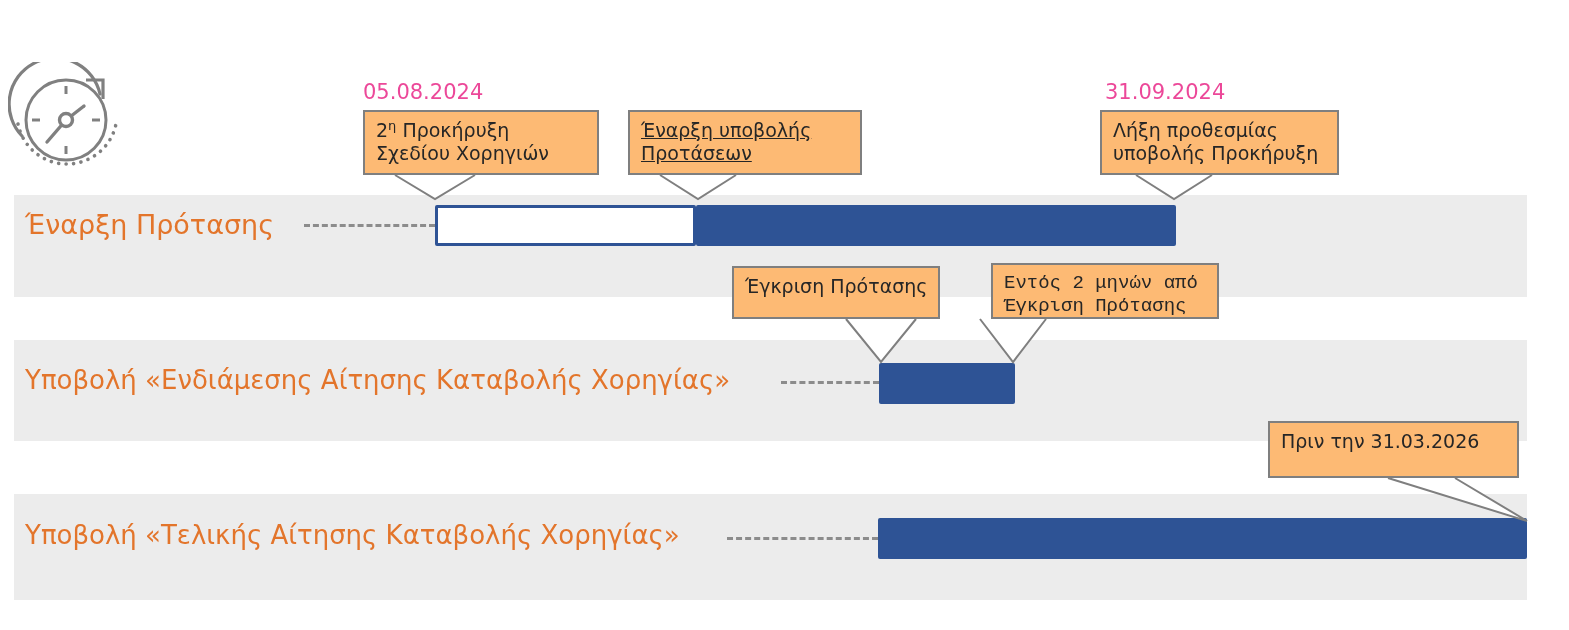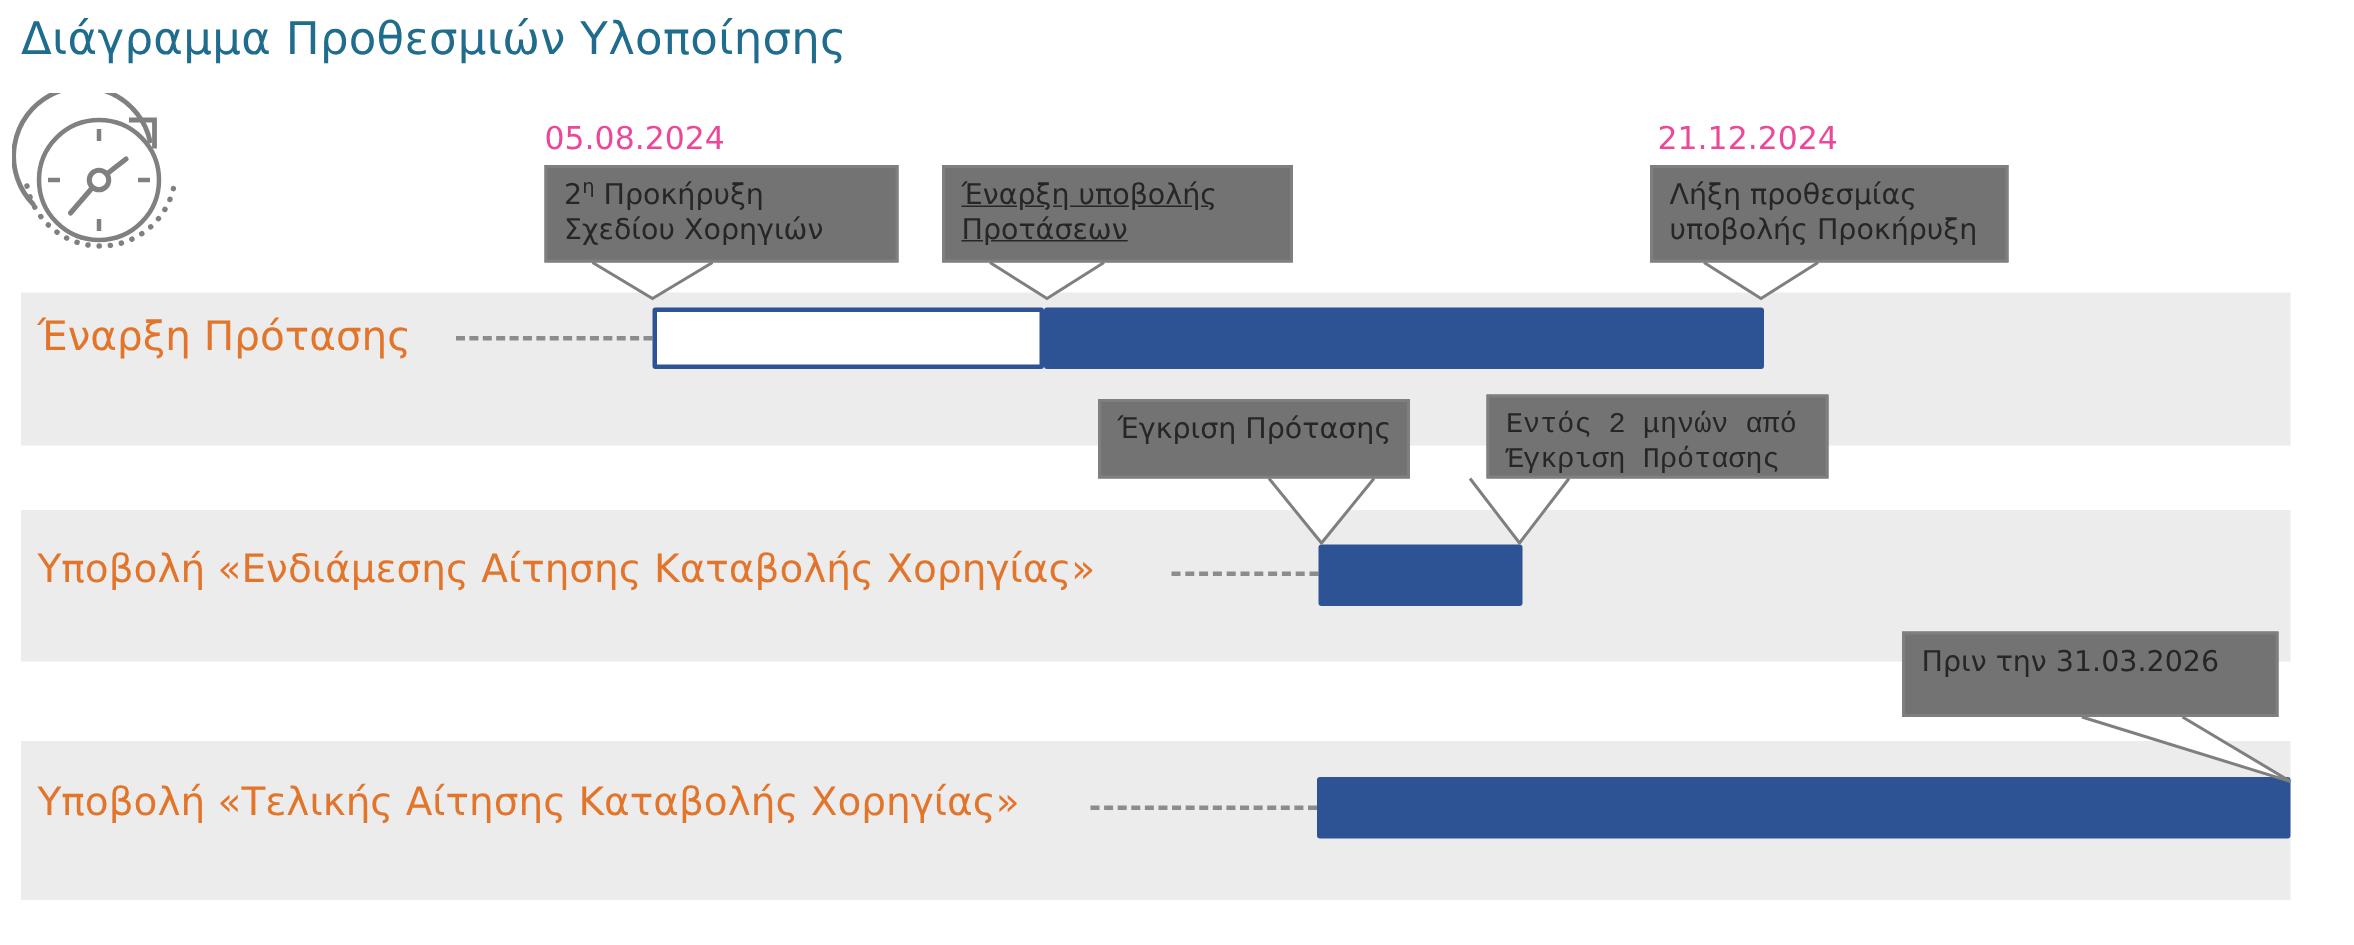--- a/index.html
+++ b/index.html
@@ -47,21 +47,21 @@
     position:absolute;background:#FFFFFF;
     border:3px solid #2E5395;box-sizing:border-box;border-radius:2px;
   }
   .bar-1-open{left:435px;top:205px;width:261px;height:41px;}
   .bar-1-fill{left:696px;top:205px;width:480px;height:41px;}
   .bar-2{left:879px;top:363px;width:136px;height:41px;}
   .bar-3{left:878px;top:518px;width:649px;height:41px;}
 
   
   .callout{
-    position:absolute;background:#737373;border:2px solid #7F7F7F;
+    position:absolute;background:#fdba74;border:2px solid #7F7F7F;
     box-sizing:border-box;color:#262626;
     font-size:19px;line-height:23px;
     padding:7px 9px 6px 11px;
   }
   .callout .ln{display:block;white-space:nowrap;}
   .sup{font-size:13px;vertical-align:super;line-height:0;}
 
   
   .date-cap{
     position:absolute;color:#ec4899;font-size:21px;line-height:25px;
@@ -81,21 +81,20 @@
   .co-6{left:1268px;top:421px;width:251px;height:57px;}
 
   .cap-1{left:363px;top:80px;}
   .cap-3{left:1105px;top:80px;}
 </style>
 </head>
 <body>
 
 <div id="stage">
 
-  <div class="title">Διάγραμμα Προθεσμιών Υλοποίησης</div>
 
   <div class="clock-icon">
     <svg width="116" height="116" viewBox="0 0 116 116" fill="none">
 
       <path d="M14 74 A46 46 0 1 1 92 32" stroke="#808080" stroke-width="3.2" fill="none" stroke-linecap="round"></path>
       <path d="M78 18 L95 18 L95 37" stroke="#808080" stroke-width="3.2" fill="none" stroke-linejoin="miter" stroke-linecap="butt"></path>
 
       <circle cx="58" cy="58" r="40" stroke="#808080" stroke-width="3" fill="none"></circle>
 
       <line x1="58" y1="24" x2="58" y2="32" stroke="#808080" stroke-width="3"></line>
@@ -137,21 +136,21 @@
     <path d="M1136 175 L1174 199 L1212 175" stroke="#7F7F7F" stroke-width="2" fill="#ffffff"></path>
 
     <path d="M846 319 L881 362 L916 319" stroke="#7F7F7F" stroke-width="2" fill="#ffffff"></path>
 
     <path d="M980 319 L1013 362 L1046 319" stroke="#7F7F7F" stroke-width="2" fill="#ffffff"></path>
 
     <path d="M1388 478 L1527 521 L1455 478" stroke="#7F7F7F" stroke-width="2" fill="#ffffff"></path>
   </svg>
 
   <div class="date-cap cap-1">05.08.2024</div>
-  <div class="date-cap cap-3">21.12.2024</div>
+  <div class="date-cap cap-3">31.09.2024</div>
 
   <div class="callout co-1">
     <span class="ln"><span>2</span><span class="sup">η</span><span> Προκήρυξη</span></span>
     <span class="ln">Σχεδίου Χορηγιών</span>
   </div>
 
   <div class="callout co-2">
     <span class="ln">Έναρξη υποβολής</span>
     <span class="ln">Προτάσεων</span>
   </div>

